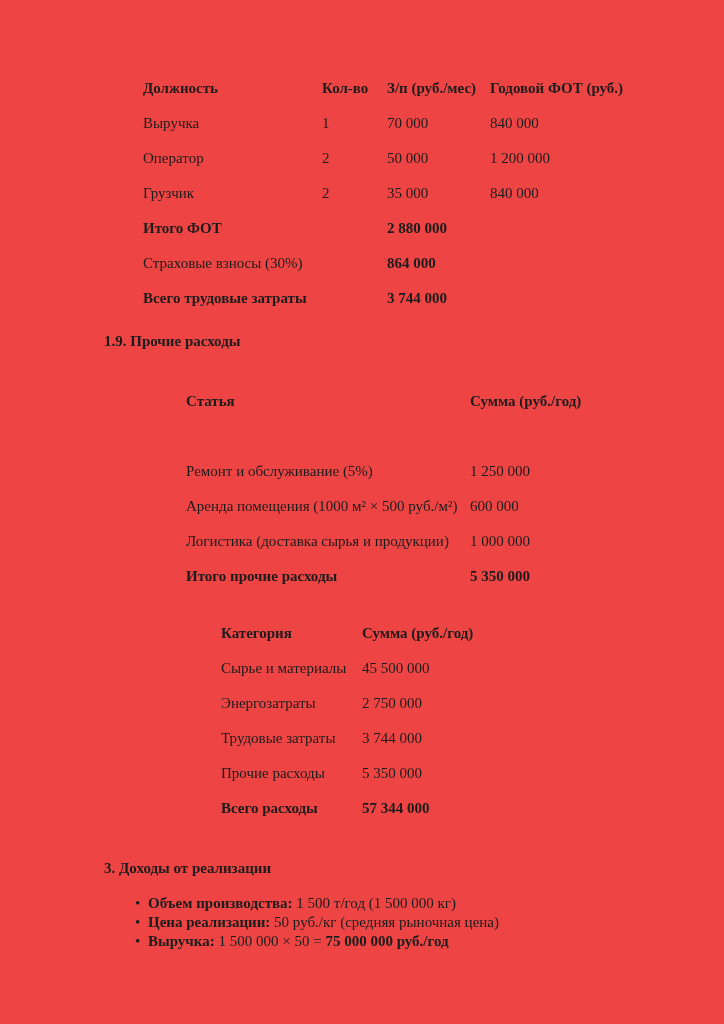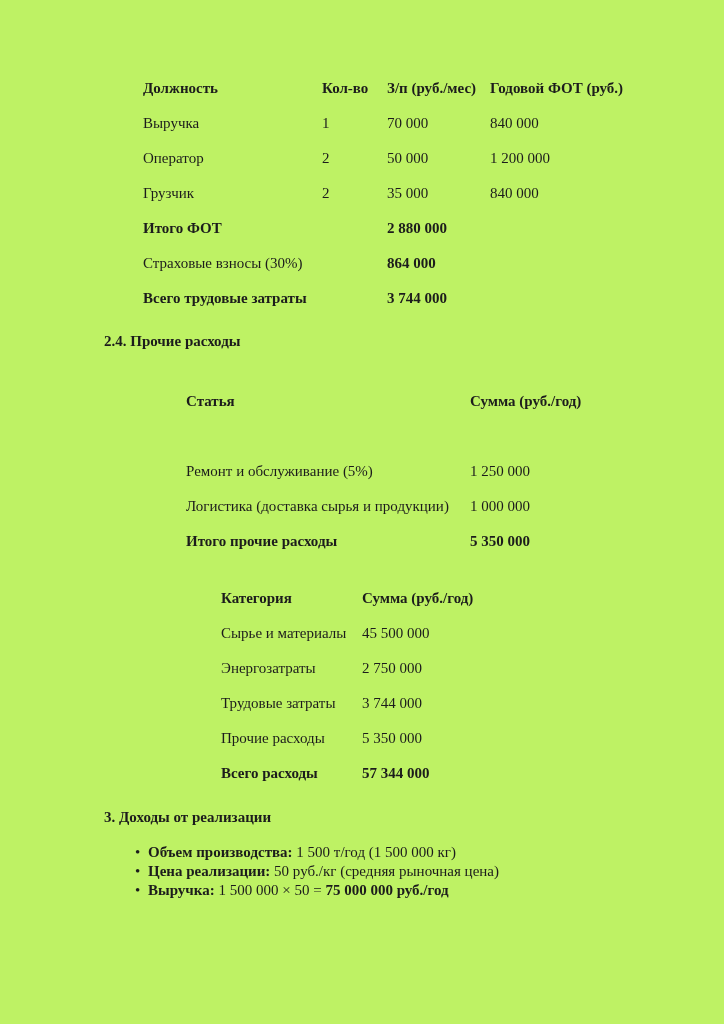--- a/index.html
+++ b/index.html
@@ -1,21 +1,21 @@
 <!DOCTYPE html>
 <html lang="ru"><head>
 <meta charset="utf-8">
 <style>
   html, body { margin: 0; padding: 0; background: #ffffff; }
   .page {
     position: relative;
     box-sizing: border-box;
     width: 724px;
     height: 1024px;
-    background: #bef264;
+    background: #ef4444;
     color: #1c1c1c;
     font-family: "Liberation Serif", "DejaVu Serif", serif;
     font-size: 15px;
     padding: 80px 58px 0 104px;
     overflow: hidden;
   }
   .trow {
     display: grid;
     height: 35px;
     align-items: start;
@@ -30,21 +30,21 @@
   .totals-table .trow { grid-template-columns: 141px auto; }
   .b { font-weight: bold; }
   .heading {
     margin: 0;
     font-size: 15px;
     font-weight: bold;
     line-height: 18px;
   }
   .heading-24 { margin-top: 7px; }
   .heading-25 { margin-top: 10px; }
-  .heading-3  { margin-top: 8px; }
+  .heading-3  { margin-top: 24px; }
   .bullets { margin-top: 17px; }
   .bullet-line {
     display: flex;
     margin-left: 31px;
     line-height: 19px;
     white-space: nowrap;
   }
   .bullet-marker {
     width: 13px;
     flex: 0 0 13px;
@@ -94,32 +94,36 @@
       <span></span>
     </div>
     <div class="trow">
       <span class="b">Всего трудовые затраты</span>
       <span></span>
       <span class="b">3 744 000</span>
       <span></span>
     </div>
   </div>
 
-  <h2 class="heading heading-24">2.4. Прочие расходы</h2>
+  <h2 class="heading heading-24">1.9. Прочие расходы</h2>
 
   <div class="other-table">
     <div class="trow">
       <span class="b">Статья</span>
       <span class="b">Сумма (руб./год)</span>
     </div>
     <div class="trow">
     </div>
     <div class="trow">
       <span>Ремонт и обслуживание (5%)</span>
       <span>1 250 000</span>
+    </div>
+    <div class="trow">
+      <span>Аренда помещения (1000 м² × 500 руб./м²)</span>
+      <span>600 000</span>
     </div>
     <div class="trow">
       <span>Логистика (доставка сырья и продукции)</span>
       <span>1 000 000</span>
     </div>
     <div class="trow">
       <span class="b">Итого прочие расходы</span>
       <span class="b">5 350 000</span>
     </div>
   </div>

